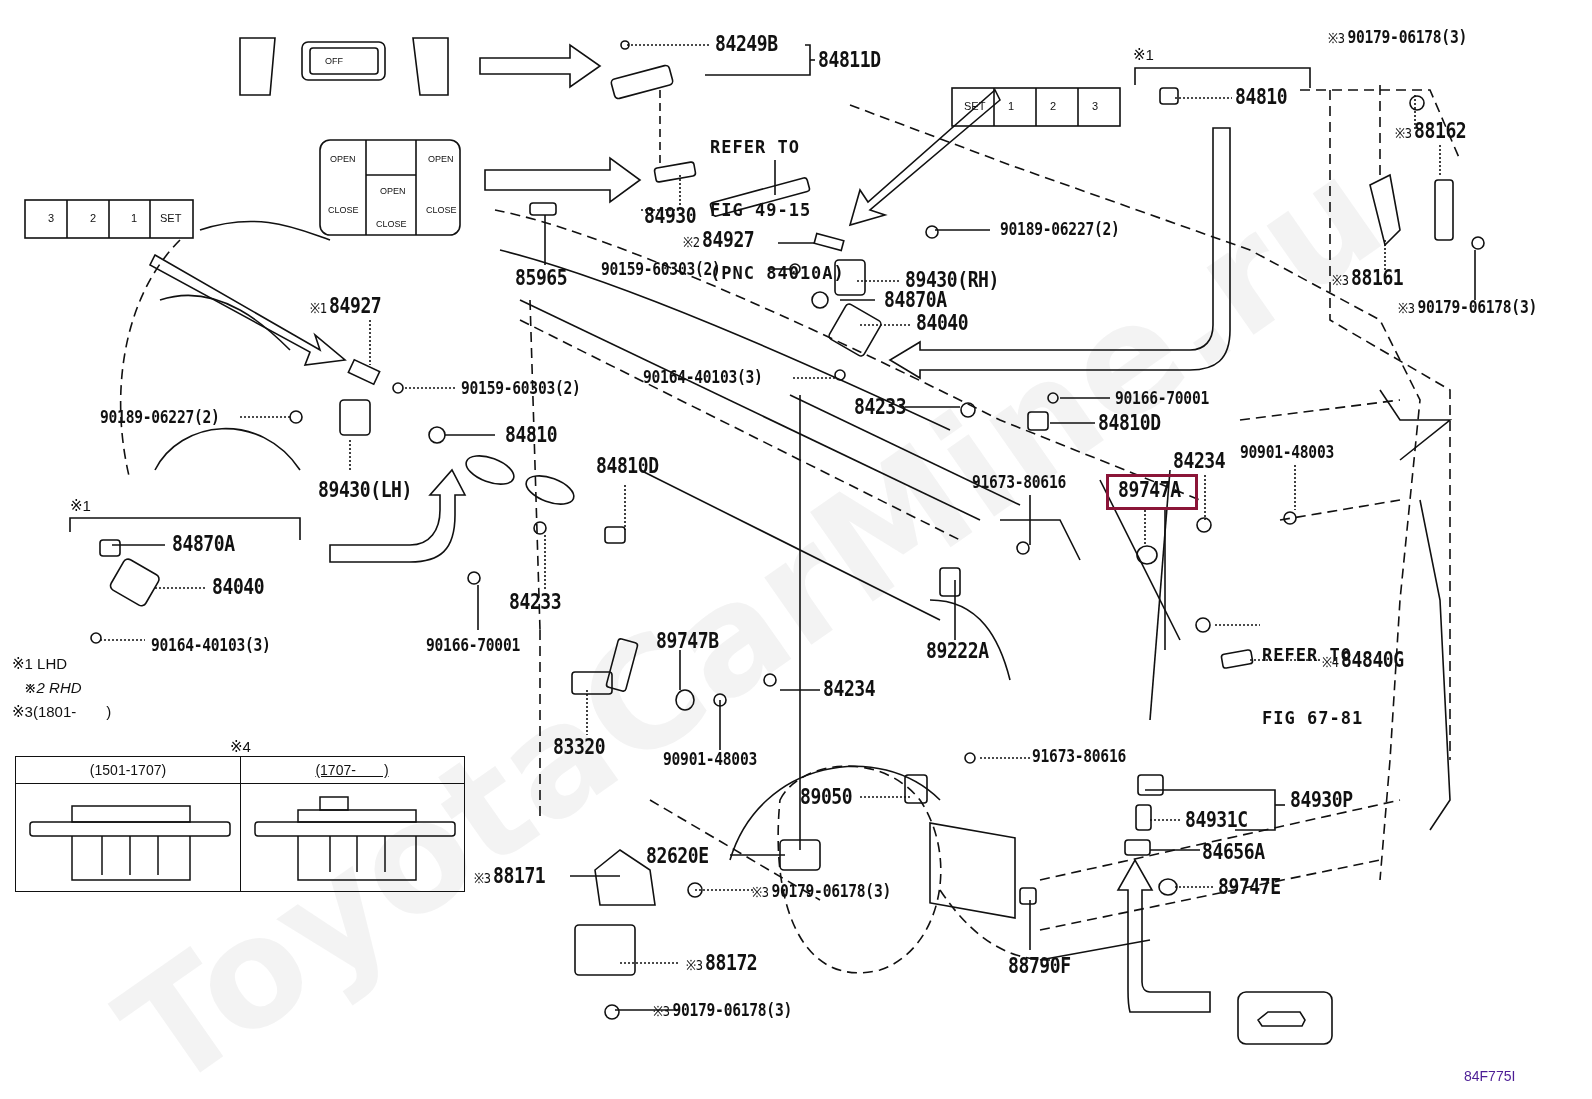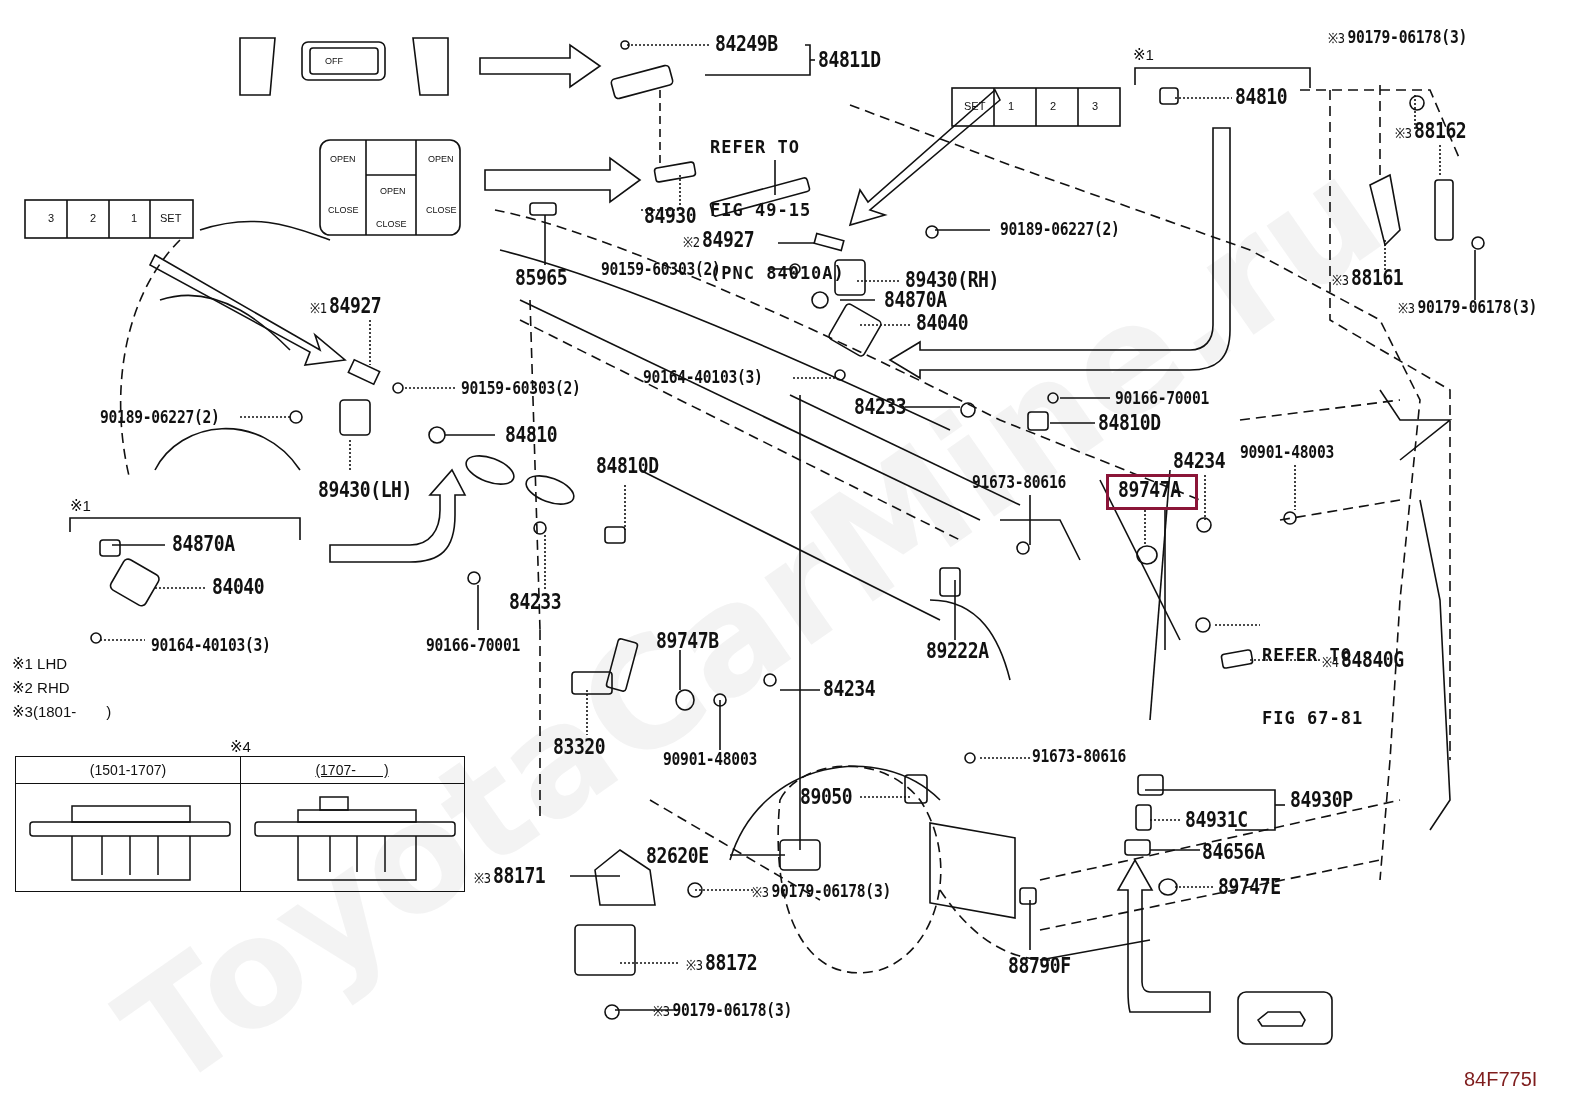--- a/index.html
+++ b/index.html
@@ -6,21 +6,21 @@
   body{width:1592px;height:1099px;position:relative;overflow:hidden;font-family:"DejaVu Sans Mono","Liberation Mono",monospace;color:#111;}
   #stage{position:absolute;left:0;top:0;width:1592px;height:1099px;}
   svg#art{position:absolute;left:0;top:0;}
   .lbl{position:absolute;white-space:nowrap;font-family:"DejaVu Sans Mono","Liberation Mono",monospace;font-weight:bold;color:#111;line-height:1;cursor:pointer;}
   .big{font-size:21px;letter-spacing:-0.5px;transform:scaleX(0.86);transform-origin:left center;}
   .med{font-size:17px;letter-spacing:-0.3px;transform:scaleX(0.86);transform-origin:left center;}
   .ref{font-size:17px;font-weight:bold;letter-spacing:1px;line-height:21px;white-space:pre;}
   .note{position:absolute;font-family:"Liberation Sans","DejaVu Sans",sans-serif;font-size:15px;color:#111;white-space:nowrap;}
   .mark{font-weight:normal;font-size:14px;margin-right:3px;}
   .highlight{position:absolute;border:3px solid #8b1538;box-sizing:border-box;pointer-events:none;}
-  .figid{position:absolute;font-family:"Liberation Sans",sans-serif;font-size:20px;color:#7f1d1d;}
+  .figid{position:absolute;font-family:"Liberation Sans",sans-serif;font-size:14px;color:#4c1d95;}
   .watermark{position:absolute;font-family:"DejaVu Sans",sans-serif;font-size:150px;font-weight:bold;color:rgba(200,200,200,0.22);transform:rotate(-35deg);transform-origin:left top;white-space:nowrap;pointer-events:none;}
   .vtable{position:absolute;border:1.5px solid #111;}
   .vcell{position:absolute;font-family:"Liberation Sans",sans-serif;font-size:14px;text-align:center;}
   .switch-txt{position:absolute;font-family:"Liberation Sans",sans-serif;font-size:9px;color:#111;}
 </style>
 </head>
 <body>
 
 <div id="stage">
 
@@ -310,21 +310,21 @@
     <div>FIG 49-15</div>
     <div>(PNC 84010A)</div>
   </div>
   <div class="lbl ref" style="left:1262px;top:603px;">
     <div>REFER TO</div>
     <div>FIG 67-81</div>
   </div>
 
   <div>
     <span class="note" style="left:12px;top:655px;"><span>※1</span> <span>LHD</span></span>
-    <span class="note" style="left:12px;top:679px;"><span>※2</span> <span>RHD</span></span>
+    <span class="note" style="left:24px;top:679px;font-style:italic;"><span>※2</span> <span>RHD</span></span>
     <span class="note" style="left:12px;top:703px;"><span>※3</span><span>(1801-　　)</span></span>
   </div>
 
   <div class="vtable" style="left:15px;top:756px;width:448px;height:134px;">
     <div style="position:absolute;left:0;top:26px;width:448px;border-top:1.5px solid #111;"></div>
     <div style="position:absolute;left:224px;top:0;height:134px;border-left:1.5px solid #111;"></div>
     <div class="vcell" style="left:0;top:5px;width:224px;">(1501-1707)</div>
     <div class="vcell" style="left:224px;top:5px;width:224px;text-decoration:underline;">(1707-　　)</div>
   </div>
 

